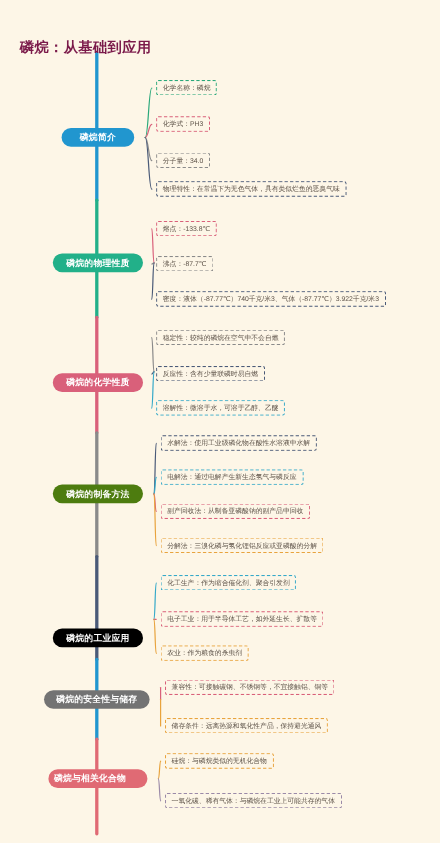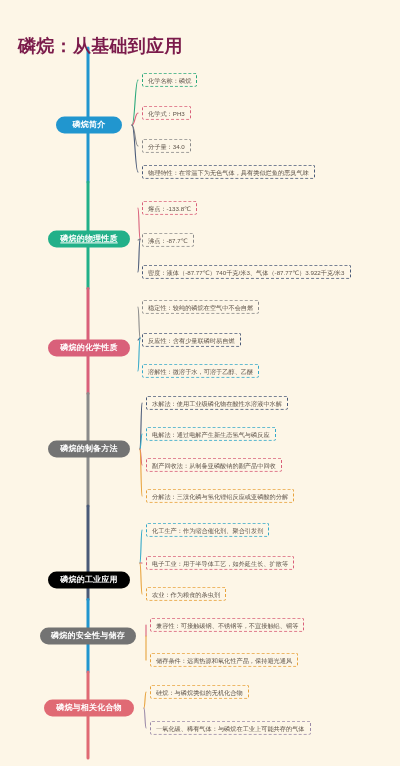--- a/index.html
+++ b/index.html
@@ -15,21 +15,21 @@
     background: #fdf6e7;
   }
   #wires {
     position: absolute; left: 0; top: 0;
     width: 400px; height: 766px;
     pointer-events: none;
   }
   .title {
     position: absolute;
     left: 18px; top: 34px;
-    font-size: 18px;
+    font-size: 13px;
     font-weight: bold;
     color: #7b1b4b;
     letter-spacing: .3px;
     white-space: nowrap;
     z-index: 5;
   }
   .branch-node {
     position: absolute;
     transform: translateY(-50%);
     padding: 4px 5px;
@@ -91,37 +91,37 @@
       <path d="M144 708 C145 708, 145 692, 146 692" fill="none" stroke="#e8a33d" stroke-width="1.1" stroke-linecap="round"></path>
       <path d="M144 708 C145 708, 145 728, 146 728" fill="none" stroke="#9b8aa8" stroke-width="1.1" stroke-linecap="round"></path>
     </svg>
   <div class="title">磷烷：从基础到应用</div>
   <div id="nodes">
       <div class="branch-node" style="left: 56px; top: 125px; min-width: 66px; background: rgb(33, 150, 207); text-align: center;">磷烷简介</div>
       <div class="leaf-node" style="left: 142px; top: 80px; border-color: rgb(42, 168, 122);">化学名称：磷烷</div>
       <div class="leaf-node" style="left: 142px; top: 113px; border-color: rgb(217, 96, 122);">化学式：PH3</div>
       <div class="leaf-node" style="left: 142px; top: 146px; border-color: rgb(138, 138, 138);">分子量：34.0</div>
       <div class="leaf-node" style="left: 142px; top: 172px; border-color: rgb(74, 90, 120);">物理特性：在常温下为无色气体，具有类似烂鱼的恶臭气味</div>
-      <div class="branch-node" style="left: 48px; top: 239px; min-width: 82px; background: rgb(34, 176, 137); text-align: center; text-decoration: underline;">磷烷的物理性质</div>
+      <div class="branch-node" style="left: 48px; top: 239px; min-width: 82px; background: rgb(34, 176, 137); text-align: center;">磷烷的物理性质</div>
       <div class="leaf-node" style="left: 142px; top: 208px; border-color: rgb(217, 96, 122);">熔点：-133.8℃</div>
       <div class="leaf-node" style="left: 142px; top: 240px; border-color: rgb(138, 138, 138);">沸点：-87.7℃</div>
       <div class="leaf-node" style="left: 142px; top: 272px; border-color: rgb(74, 90, 120);">密度：液体（-87.77℃）740千克/米3、气体（-87.77℃）3.922千克/米3</div>
       <div class="branch-node" style="left: 48px; top: 348px; min-width: 82px; background: rgb(217, 96, 122); text-align: center;">磷烷的化学性质</div>
       <div class="leaf-node" style="left: 142px; top: 307px; border-color: rgb(138, 138, 138);">稳定性：较纯的磷烷在空气中不会自燃</div>
       <div class="leaf-node" style="left: 142px; top: 340px; border-color: rgb(74, 90, 120);">反应性：含有少量联磷时易自燃</div>
       <div class="leaf-node" style="left: 142px; top: 371px; border-color: rgb(53, 169, 201);">溶解性：微溶于水，可溶于乙醇、乙醚</div>
-      <div class="branch-node" style="left: 48px; top: 449px; min-width: 82px; background: #737373; text-align: center;">磷烷的制备方法</div>
+      <div class="branch-node" style="left: 48px; top: 449px; min-width: 82px; background: #4d7c0f; text-align: center;">磷烷的制备方法</div>
       <div class="leaf-node" style="left: 146px; top: 403px; border-color: rgb(74, 90, 120);">水解法：使用工业级磷化物在酸性水溶液中水解</div>
       <div class="leaf-node" style="left: 146px; top: 434px; border-color: rgb(53, 169, 201);">电解法：通过电解产生新生态氢气与磷反应</div>
       <div class="leaf-node" style="left: 146px; top: 465px; border-color: rgb(217, 96, 122);">副产回收法：从制备亚磷酸钠的副产品中回收</div>
       <div class="leaf-node" style="left: 146px; top: 496px; border-color: rgb(232, 163, 61);">分解法：三溴化磷与氢化锂铝反应或亚磷酸的分解</div>
       <div class="branch-node" style="left: 48px; top: 580px; min-width: 82px; background: #000000; text-align: center;">磷烷的工业应用</div>
       <div class="leaf-node" style="left: 146px; top: 530px; border-color: rgb(53, 169, 201);">化工生产：作为缩合催化剂、聚合引发剂</div>
       <div class="leaf-node" style="left: 146px; top: 563px; border-color: rgb(217, 96, 122);">电子工业：用于半导体工艺，如外延生长、扩散等</div>
       <div class="leaf-node" style="left: 146px; top: 594px; border-color: rgb(232, 163, 61);">农业：作为粮食的杀虫剂</div>
       <div class="branch-node" style="left: 40px; top: 636px; min-width: 96px; background: #737373; text-align: center;">磷烷的安全性与储存</div>
       <div class="leaf-node" style="left: 150px; top: 625px; border-color: rgb(217, 96, 122);">兼容性：可接触碳钢、不锈钢等，不宜接触铝、铜等</div>
       <div class="leaf-node" style="left: 150px; top: 660px; border-color: rgb(232, 163, 61);">储存条件：远离热源和氧化性产品，保持避光通风</div>
-      <div class="branch-node" style="left: 44px; top: 708px; min-width: 90px; background: rgb(224, 106, 116); text-align: center;">磷烷与相关化合物</div>
+      <div class="branch-node" style="left: 44px; top: 708px; min-width: 90px; background: rgb(224, 106, 116); ">磷烷与相关化合物</div>
       <div class="leaf-node" style="left: 150px; top: 692px; border-color: rgb(232, 163, 61);">硅烷：与磷烷类似的无机化合物</div>
       <div class="leaf-node" style="left: 150px; top: 728px; border-color: rgb(155, 138, 168);">一氧化碳、稀有气体：与磷烷在工业上可能共存的气体</div>
     </div>
 </div>
 
 </body></html>

